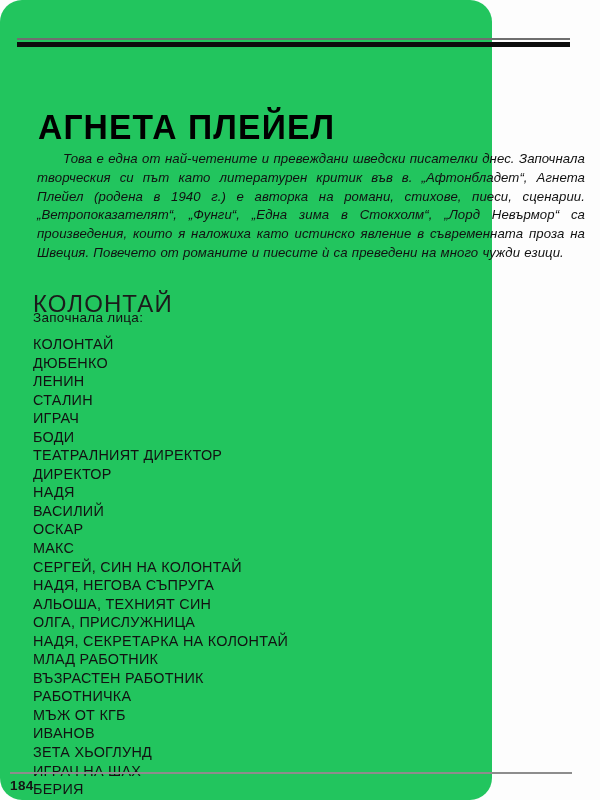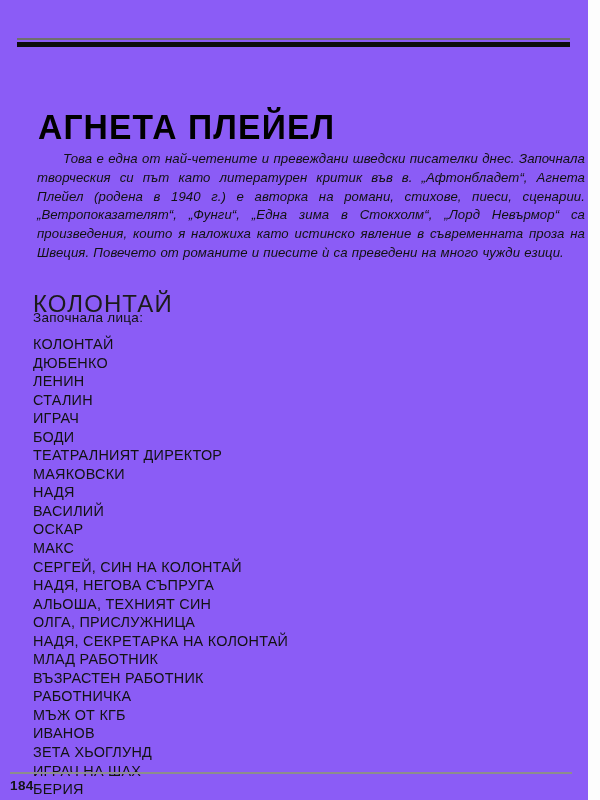--- a/index.html
+++ b/index.html
@@ -11,24 +11,25 @@
     height: 800px;
     background: #fdfdfd;
     font-family: "Liberation Sans", sans-serif;
     color: #1a1a1a;
     overflow: hidden;
     position: relative;
   }
 
   .page {
     position: relative;
-    width: 588px;
+    width: 492px;
     height: 800px;
     box-sizing: border-box;
-    background: #8b5cf6;
+    background: #22c55e;
+    border-radius: 22px;
   }
 
   
   .top-rules {
     position: absolute;
     left: 17px;
     top: 38px;
     width: 553px;
   }
   .rule-thin {
@@ -162,21 +163,21 @@
   <div class="cast-heading">Започнала лица:</div>
 
   <ul class="cast-list">
       <li><span class="role-name">КОЛОНТАЙ</span></li>
       <li><span class="role-name">ДЮБЕНКО</span></li>
       <li><span class="role-name">ЛЕНИН</span></li>
       <li><span class="role-name">СТАЛИН</span></li>
       <li><span class="role-name">ИГРАЧ</span></li>
       <li><span class="role-name">БОДИ</span></li>
       <li><span class="role-name">ТЕАТРАЛНИЯТ ДИРЕКТОР</span></li>
-      <li><span class="role-name">МАЯКОВСКИ</span></li>
+      <li><span class="role-name">ДИРЕКТОР</span></li>
       <li><span class="role-name">НАДЯ</span></li>
       <li><span class="role-name">ВАСИЛИЙ</span></li>
       <li><span class="role-name">ОСКАР</span></li>
       <li><span class="role-name">МАКС</span></li>
       <li><span class="role-name">СЕРГЕЙ,</span><span class="role-desc"> СИН НА КОЛОНТАЙ</span></li>
       <li><span class="role-name">НАДЯ,</span><span class="role-desc"> НЕГОВА СЪПРУГА</span></li>
       <li><span class="role-name">АЛЬОША,</span><span class="role-desc"> ТЕХНИЯТ СИН</span></li>
       <li><span class="role-name">ОЛГА,</span><span class="role-desc"> ПРИСЛУЖНИЦА</span></li>
       <li><span class="role-name">НАДЯ,</span><span class="role-desc"> СЕКРЕТАРКА НА КОЛОНТАЙ</span></li>
       <li><span class="role-name">МЛАД РАБОТНИК</span></li>

